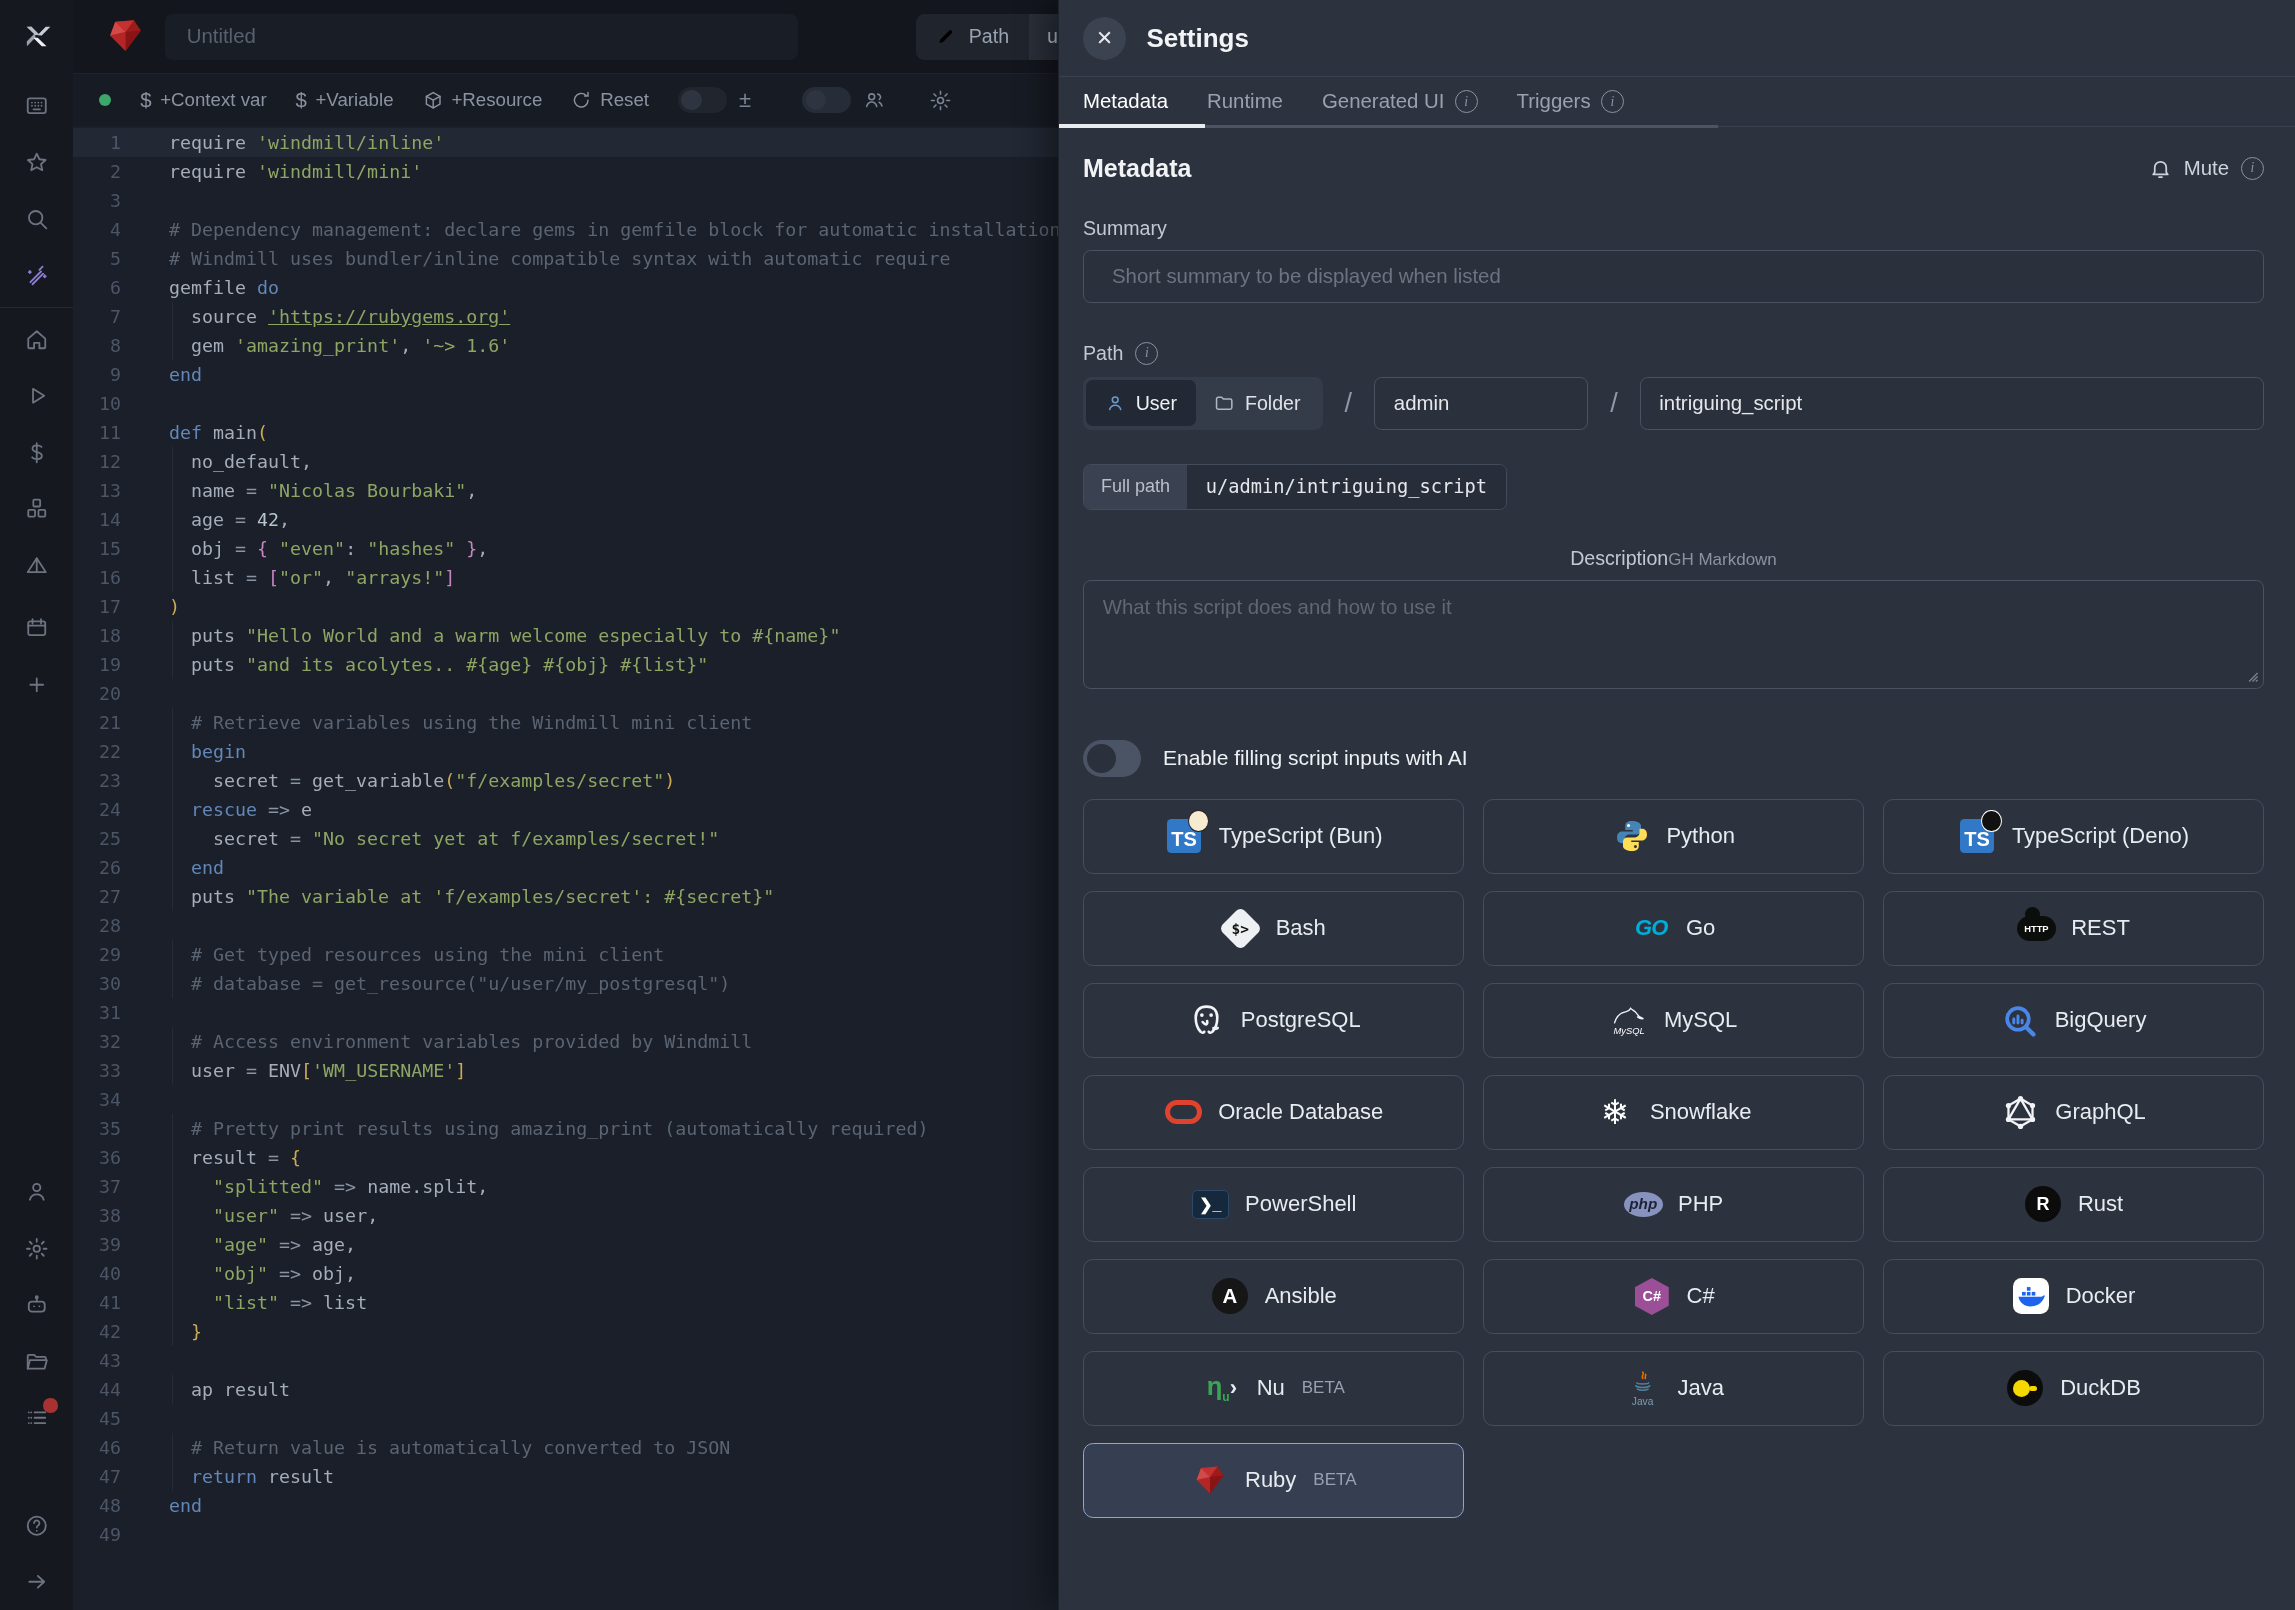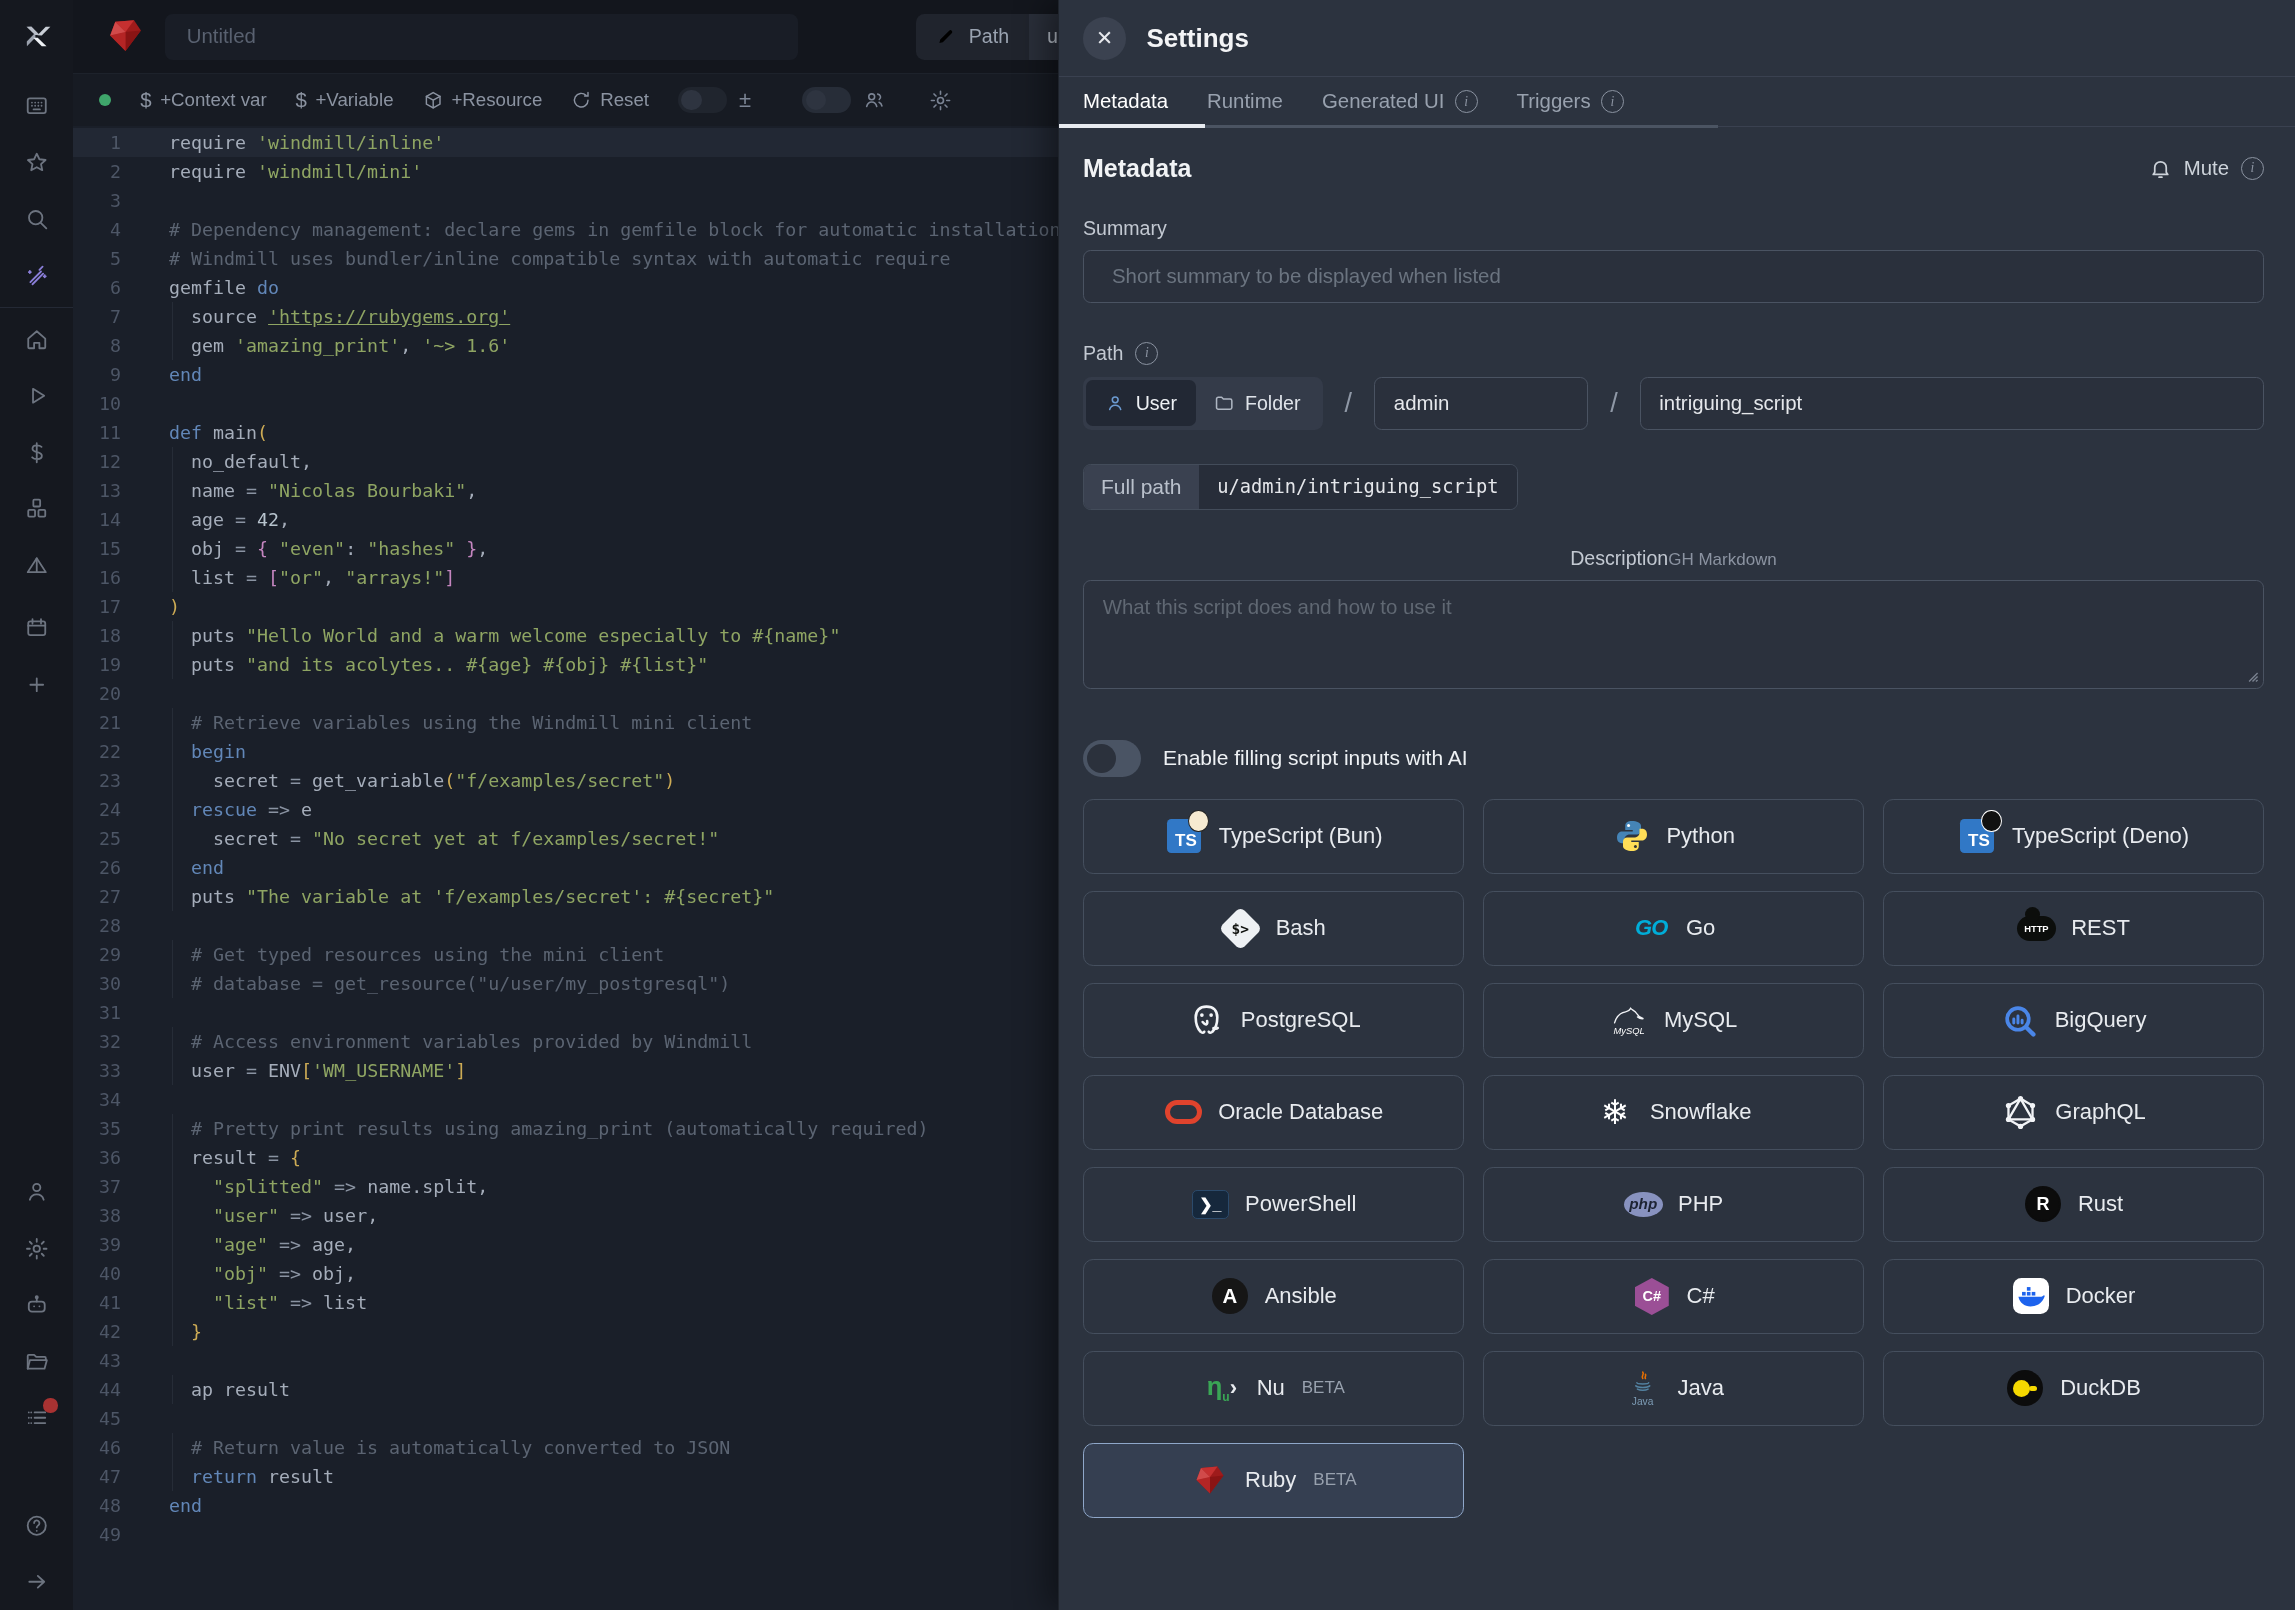--- a/index.html
+++ b/index.html
@@ -80,21 +80,21 @@
   .path-row { display:flex; align-items:center; gap:22px; margin-top:12px; }
   .seg { display:flex; background:#343b49; border-radius:8.5px; padding:3.4px; flex:none; }
   .seg-opt { height:46px; display:flex; align-items:center; gap:10.2px; padding:0 18.7px; font-size:19.6px; color:#dfe3e9;
     border-radius:6.8px; cursor:pointer; }
   .seg-opt.sel { background:#222834; color:#eef1f4; }
   .seg-opt svg { fill:none; stroke-width:1.8; stroke-linecap:round; stroke-linejoin:round; }
   .slash { font-size:27px; color:#8f98a6; font-weight:300; }
 
   .fullpath { margin-top:34px; display:inline-flex; border:0.9px solid #434c5a; border-radius:7.7px; overflow:hidden;
     height:46px; align-items:stretch; }
-  .fp-label { background:#3a4150; color:#b9c0cb; font-size:21px; padding:18px 17px; display:flex; align-items:center; }
+  .fp-label { background:#3a4150; color:#b9c0cb; font-size:18px; padding:18px 17px; display:flex; align-items:center; }
   .fp-value { background:#272d39; color:#e5e7eb; font-family:"DejaVu Sans Mono",monospace; font-size:18.7px;
     padding:0 18.7px; display:flex; align-items:center; }
 
   .desc-head { display:flex; justify-content:center; align-items:flex-end; margin-top:37px; }
   .gh-md { font-size:17px; color:#8b93a1; }
   .ta { margin-top:10.2px; width:100%; height:109px; border:0.9px solid #4a5362; border-radius:7.7px; background:#2b313d;
     color:#e5e7eb; font-size:20.4px; padding:15.3px 18.7px; resize:none; font-family:"Liberation Sans",sans-serif; position:relative; }
   .ta::placeholder { color:#606873; }
   .ta-wrap { position:relative; }
   .ta-grip { position:absolute; right:5.1px; bottom:8.5px; }
@@ -109,21 +109,21 @@
   .defaults svg { stroke:#9aa3b0; fill:none; stroke-width:1.7; }
 
   .lang-grid { margin-top:22px; display:grid; grid-template-columns:1fr 1fr 1fr; gap:17px 18.7px; }
   .lang-btn { height:75px; border:0.9px solid #454f5e; border-radius:10.2px; display:flex; align-items:center; justify-content:center;
     gap:15.3px; font-size:22px; color:#e8ebef; cursor:pointer; background:transparent; }
   .lang-btn.selected { border:1.7px solid #8fa7c9; background:#353f51; }
   .lang-ic { width:39px; height:39px; display:flex; align-items:center; justify-content:center; position:relative; flex:none; }
   .beta { font-size:17px; color:#98a1ae; margin-left:1.7px; }
 
   
-  .ic-ts { width:34px; height:34px; background:#3178c6; border-radius:4.3px; color:#fff; font-weight:700; font-size:17px;
+  .ic-ts { width:34px; height:34px; background:#3178c6; border-radius:4.3px; color:#fff; font-weight:700; font-size:20px;
     display:flex; align-items:flex-end; justify-content:flex-end; padding:0 4.3px 2.6px 0; }
   .ic-over { position:absolute; top:-6.8px; right:-5.1px; width:20.4px; height:22px; border-radius:50%; }
   .ic-bun { background:#f6ead1; border:0.9px solid #222; }
   .ic-deno { background:#111; border:1.7px solid #fff; }
   .ic-oracle { width:37px; height:24px; border:5.1px solid #e0432d; border-radius:13.6px; }
   .ic-php { width:44px; height:25.5px; background:#8892bf; border-radius:50%; color:#1d2333; font-weight:700; font-style:italic;
     font-size:15.3px; display:flex; align-items:center; justify-content:center; }
   .ic-circle { width:36px; height:36px; border-radius:50%; background:#10120f; display:flex; align-items:center; justify-content:center; }
   .ic-ansible { color:#fff; font-size:20.4px; font-weight:700; }
   .ic-go { color:#00ADD8; font-weight:800; font-style:italic; font-size:22px; letter-spacing:-0.9px; }

